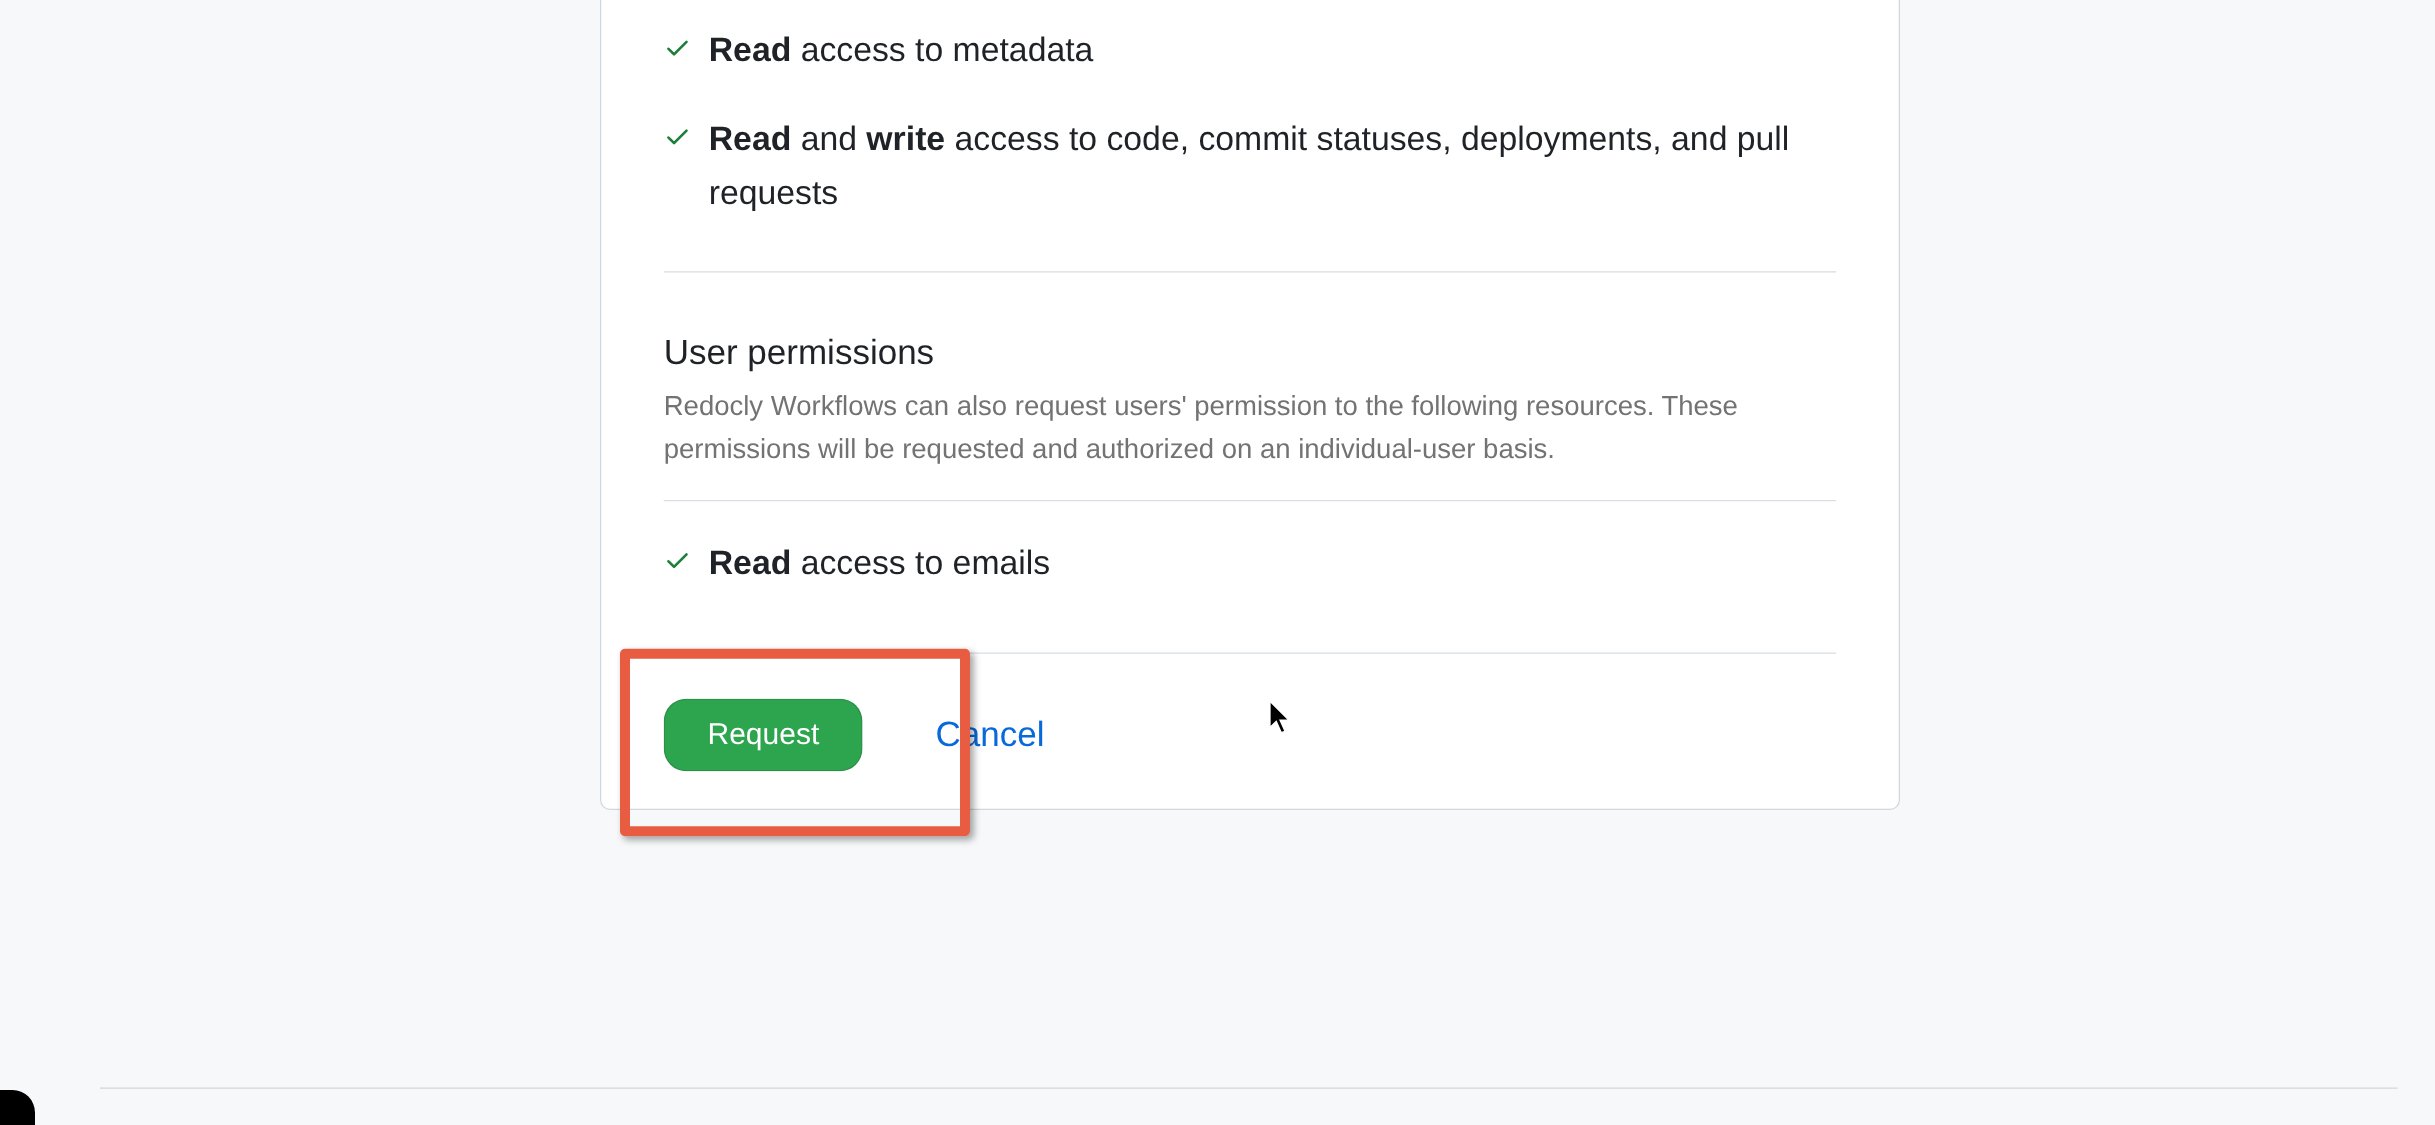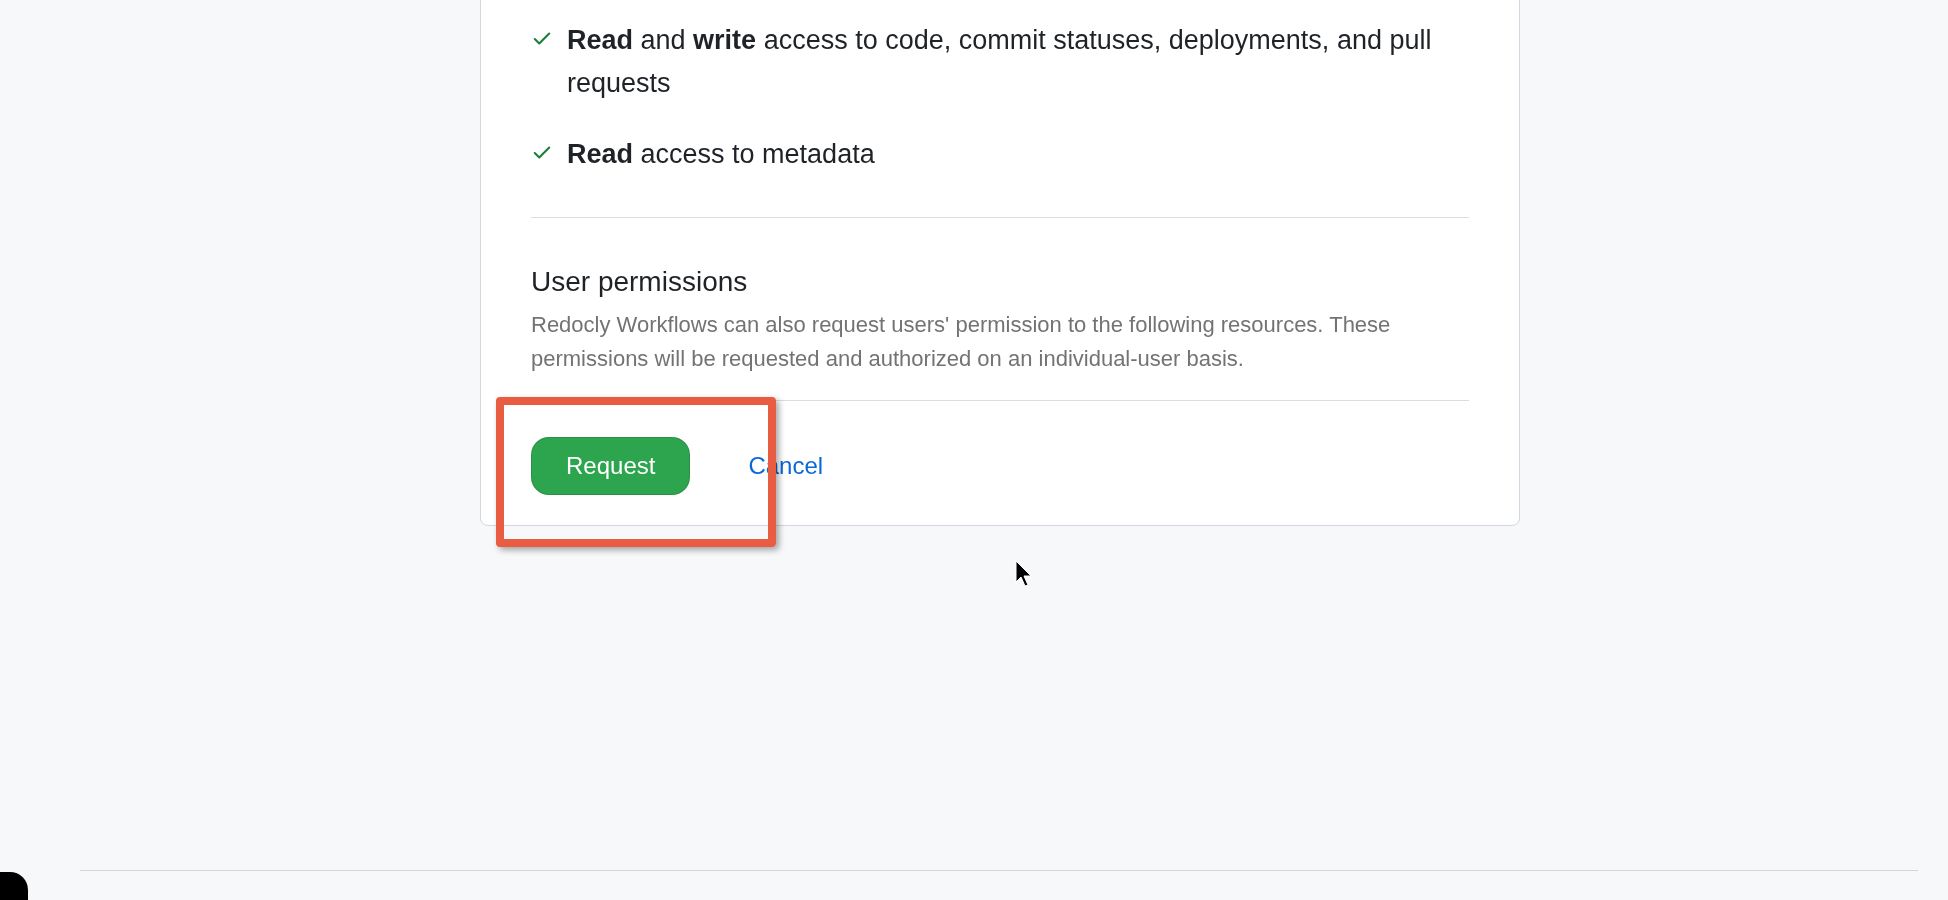--- a/index.html
+++ b/index.html
@@ -76,21 +76,21 @@
     color: #ffffff;
     border: 1px solid rgba(27,31,36,0.15);
     border-radius: 18px;
     font-size: 24px;
     font-weight: 500;
     padding: 14px 34px;
     cursor: pointer;
   }
   .link {
     color: #0969da;
-    font-size: 24px;
+    font-size: 28px;
     font-weight: 500;
     text-decoration: none;
     cursor: pointer;
   }
   .highlight-box {
     position: absolute;
     border: 8px solid #e85c41;
     border-radius: 4px;
     pointer-events: none;
     box-shadow: 3px 3px 6px rgba(0,0,0,0.35);
@@ -126,36 +126,46 @@
 <body>
 
 <div class="card">
 
   <div class="perm-list">
     <div class="perm-item">
       <svg class="check-icon" viewBox="0 0 16 16" fill="currentColor">
           <path d="M13.78 4.22a.75.75 0 010 1.06l-7.25 7.25a.75.75 0 01-1.06 0L2.22 9.28a.75.75 0 111.06-1.06L6 10.94l6.72-6.72a.75.75 0 011.06 0z"></path>
         </svg>
       <div class="perm-text">
-        <strong>Read</strong><span> and </span><strong>write</strong><span> access to code, commit statuses, deployments, and pull requests</span>
+        <strong>Read</strong><span> access to metadata</span>
       </div>
     </div>
     <div class="perm-item">
       <svg class="check-icon" viewBox="0 0 16 16" fill="currentColor">
           <path d="M13.78 4.22a.75.75 0 010 1.06l-7.25 7.25a.75.75 0 01-1.06 0L2.22 9.28a.75.75 0 111.06-1.06L6 10.94l6.72-6.72a.75.75 0 011.06 0z"></path>
         </svg>
       <div class="perm-text">
-        <strong>Read</strong><span> access to metadata</span>
+        <strong>Read</strong><span> and </span><strong>write</strong><span> access to code, commit statuses, deployments, and pull requests</span>
       </div>
     </div>
   </div>
 
   <h3 class="section-title">User permissions</h3>
   <p class="section-desc">Redocly Workflows can also request users' permission to the following resources. These permissions will be requested and authorized on an individual-user basis.</p>
 
+  <div class="user-perm-list">
+    <div class="perm-item">
+      <svg class="check-icon" viewBox="0 0 16 16" fill="currentColor">
+          <path d="M13.78 4.22a.75.75 0 010 1.06l-7.25 7.25a.75.75 0 01-1.06 0L2.22 9.28a.75.75 0 111.06-1.06L6 10.94l6.72-6.72a.75.75 0 011.06 0z"></path>
+        </svg>
+      <div class="perm-text">
+        <strong>Read</strong><span> access to emails</span>
+      </div>
+    </div>
+  </div>
 
   <div class="actions">
     <div class="highlight-box"></div>
     <button class="btn-primary">Request</button>
     <a class="link">Cancel</a>
   </div>
 
 </div>
 
 <svg class="cursor" viewBox="0 0 20 28">

